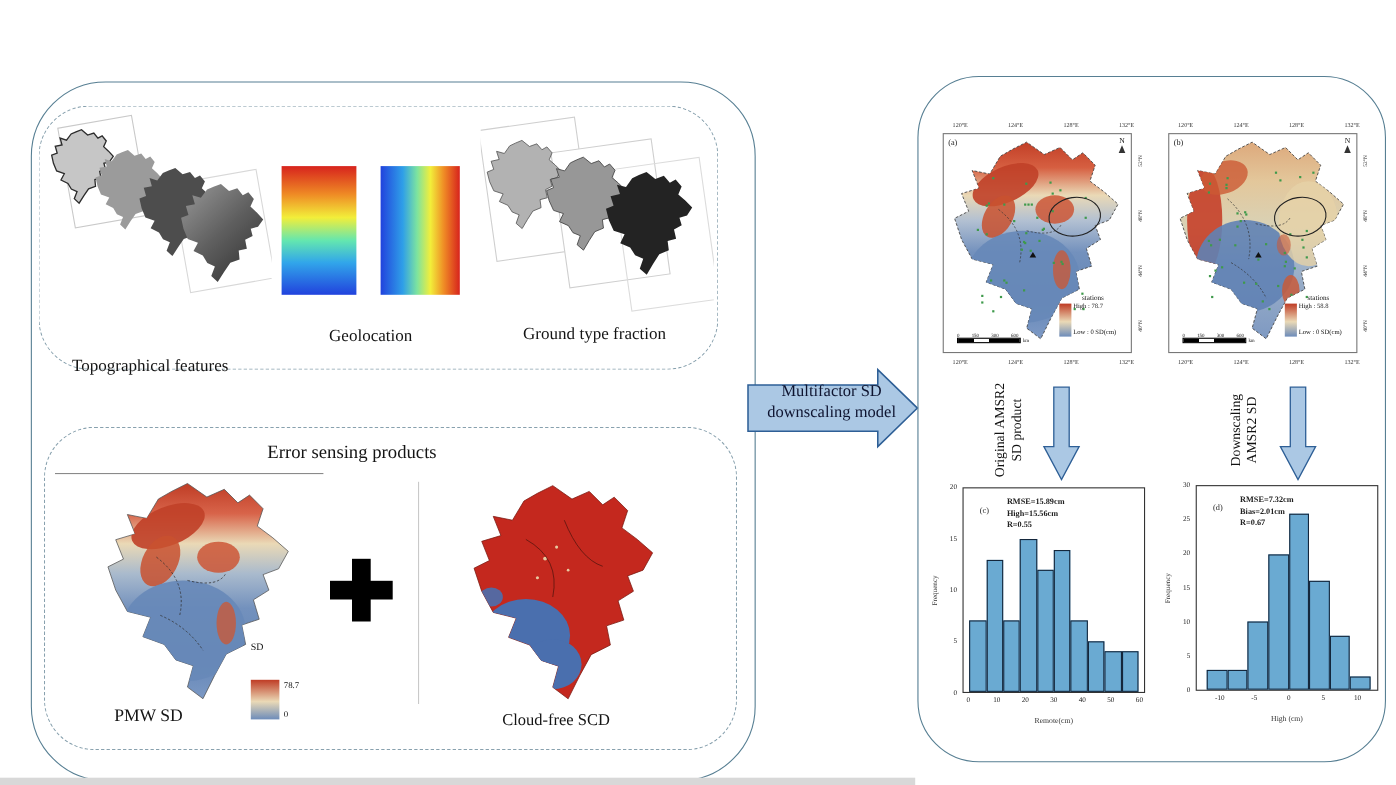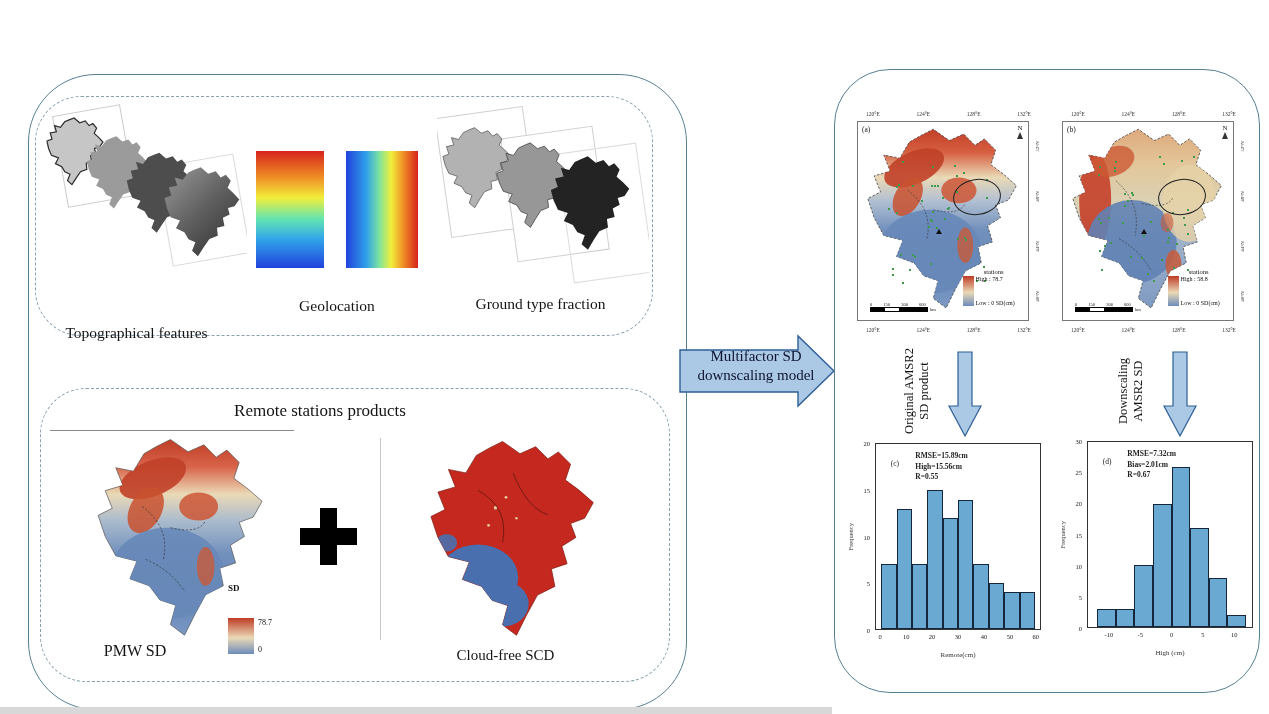--- a/index.html
+++ b/index.html
@@ -27,21 +27,21 @@
         background:linear-gradient(90deg,#2142dd 0%,#2f9fe8 28%,#7ce3a0 46%,#f2ee3a 63%,#ef8b25 80%,#d7231d 100%);}
 
   
   .plus{position:absolute;width:57px;height:57px;}
   .plus .ph{position:absolute;top:20px;left:0;width:57px;height:17px;background:#000;}
   .plus .pv{position:absolute;left:20px;top:0;width:17px;height:57px;background:#000;}
   .vline{position:absolute;width:1px;background:#c9c9c9;}
 
   
   .cbar-wrap{position:absolute;font-size:8px;color:#111;}
-  .cbar-title{font-size:9px;font-weight:bold;margin-bottom:2px;}
+  .cbar-title{font-size:9px;font-weight:normal;margin-bottom:2px;}
   .cbar-row{display:flex;margin-top:25px;}
   .cbar{width:26px;height:36px;background:linear-gradient(#bf3c25,#ead9b6 55%,#6d8cba);}
   .cbar-ticks{display:flex;flex-direction:column;justify-content:space-between;margin-left:4px;}
 
   
   .arrow-text{position:absolute;text-align:center;font-size:15px;line-height:1.25;color:#0e1430;}
 
   
   .map-panel{position:absolute;width:193px;height:235px;}
   .tickrow{position:absolute;left:0;right:0;display:flex;justify-content:space-between;
@@ -160,21 +160,21 @@
     <rect x="6" y="16" width="88" height="120" fill="#ffffff" stroke="#cfcfcf" transform="rotate(-8 50 76)"></rect>
     <rect x="72" y="36" width="92" height="124" fill="#ffffff" stroke="#cfcfcf" transform="rotate(-8 118 98)"></rect>
     <rect x="128" y="52" width="80" height="130" fill="none" stroke="#dcdcdc" transform="rotate(-8 168 117)"></rect>
     <use href="#necn" fill="#b2b2b2" stroke="#555" stroke-width="1" transform="translate(6,28) scale(0.72) rotate(4)"></use>
     <use href="#necn" fill="#979797" stroke="#444" stroke-width="1" transform="translate(60,43) scale(0.76) rotate(4)"></use>
     <use href="#necn" fill="#232323" transform="translate(114,56) scale(0.84) rotate(4)"></use>
   </svg>
   <div class="cap" style="left:438px;top:295px;width:205px;">Ground type fraction</div>
 
   <div class="dashbox" style="left:40px;top:388px;width:628px;height:292px;"></div>
-  <div class="rs-title" style="left:170px;top:401px;width:300px;">Remote stations products</div>
+  <div class="rs-title" style="left:170px;top:401px;width:300px;">Error sensing products</div>
   <div class="rs-underline" style="left:50px;top:430px;width:244px;"></div>
 
   <svg class="abs" style="left:55px;top:436px;" width="252" height="208" viewBox="0 0 100 118">
     <defs>
         <clipPath id="clipPMW">
           <use href="#necn"></use>
         </clipPath>
       </defs>
     <use href="#necn" fill="url(#gradPMW)" stroke="#555" stroke-width="0.4"></use>
     <g clip-path="url(#clipPMW)">

